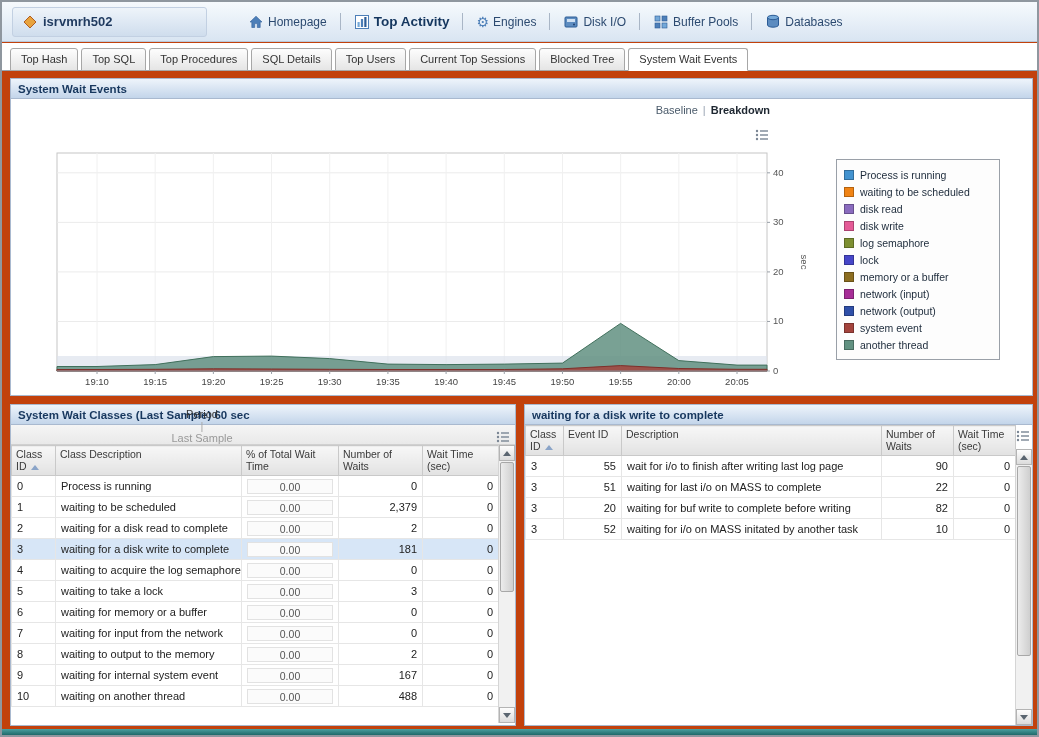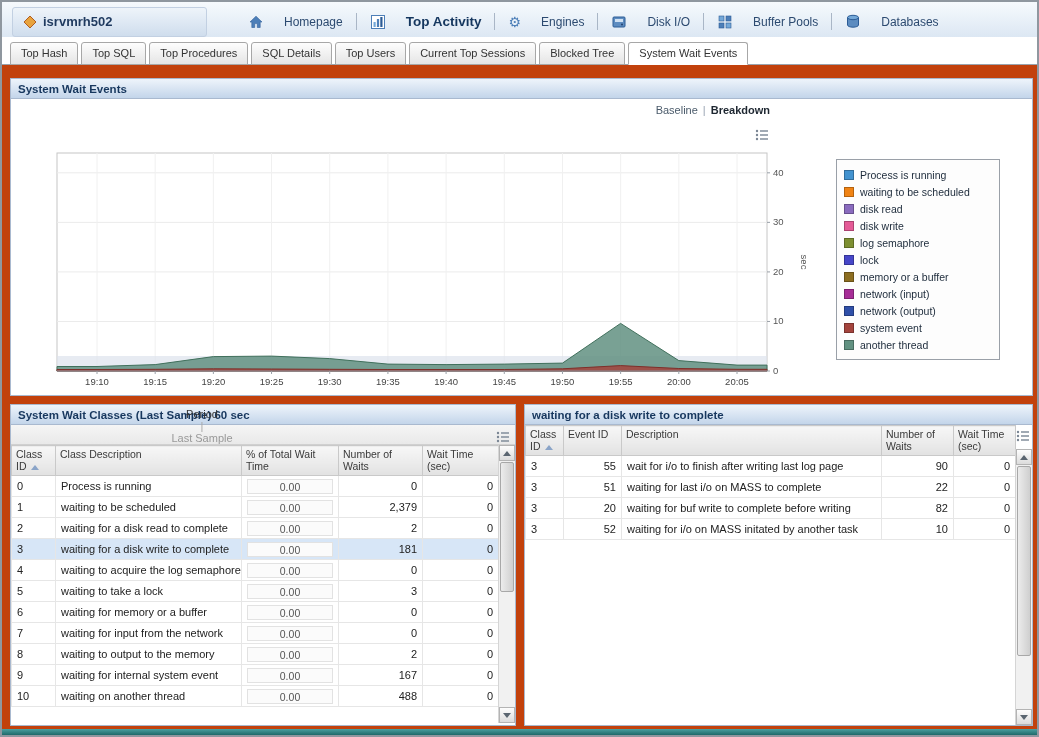--- a/index.html
+++ b/index.html
@@ -9,27 +9,27 @@
 
   
   .topbar { position:absolute; left:0; top:0; width:1035px; height:40px;
             background:linear-gradient(#f6fafd,#d9e5f2); border-bottom:1px solid #b9c8da;
             display:flex; align-items:center; }
   .server { display:flex; align-items:center; gap:6px; margin-left:10px; height:30px; width:195px;
             padding:0 10px; background:linear-gradient(#eef4fa,#cfdded);
             border:1px solid #c2d0e2; border-radius:3px;
             font-weight:bold; font-size:13px; color:#1f3a5f; }
   .nav { display:flex; align-items:center; margin-left:28px; }
-  .nav-item { display:flex; align-items:center; gap:20px; padding:0 13px; font-size:12px; color:#2c4a70; cursor:default; white-space:nowrap; }
+  .nav-item { display:flex; align-items:center; gap:4px; padding:0 13px; font-size:12px; color:#2c4a70; cursor:default; white-space:nowrap; }
   .nav-item.active { font-weight:bold; font-size:13.5px; color:#14365e; }
   .nav-sep { width:1px; height:17px; background:#a9b6c6; }
   .glyph-icon { font-size:14px; color:#4d7fb8; line-height:1; }
 
   
-  .tabbar { position:absolute; left:0; top:35px; width:1035px; height:28px; padding:4px 8px 0;
+  .tabbar { position:absolute; left:0; top:41px; width:1035px; height:28px; padding:4px 8px 0;
             background:#fff; border-bottom:1px solid #9aa3ad; display:flex; align-items:flex-end; gap:3px; }
   .tab { font-size:11px; color:#333; padding:4px 10px; line-height:13px; white-space:nowrap;
          background:linear-gradient(#fdfdfd,#e5e5e5); border:1px solid #a7a7a7;
          border-radius:3px 3px 0 0; margin-bottom:-1px; }
   .tab.active { background:#fff; border-bottom-color:#fff; }
 
   
   .panel { position:absolute; border:1px solid #a9b9cf; background:#fff; }
   .panel-header { height:20px; background:linear-gradient(#eef4fb,#c3d5ea); border-bottom:1px solid #a9b9cf;
                   display:flex; align-items:center; padding:0 7px; font-size:11.5px; font-weight:bold; color:#17375e; }

